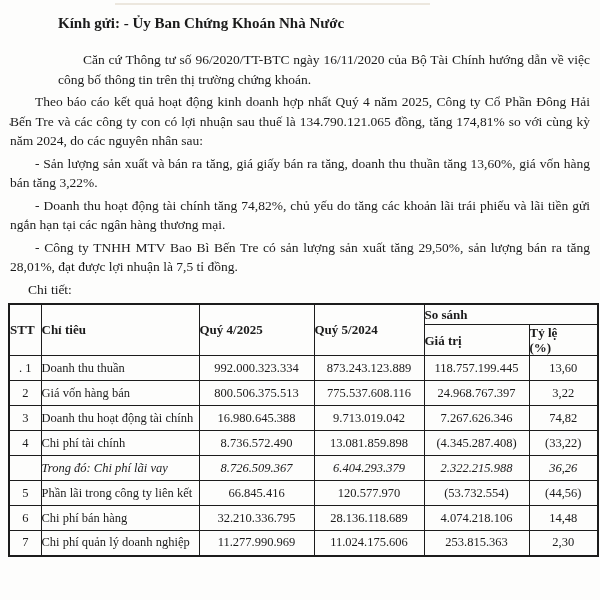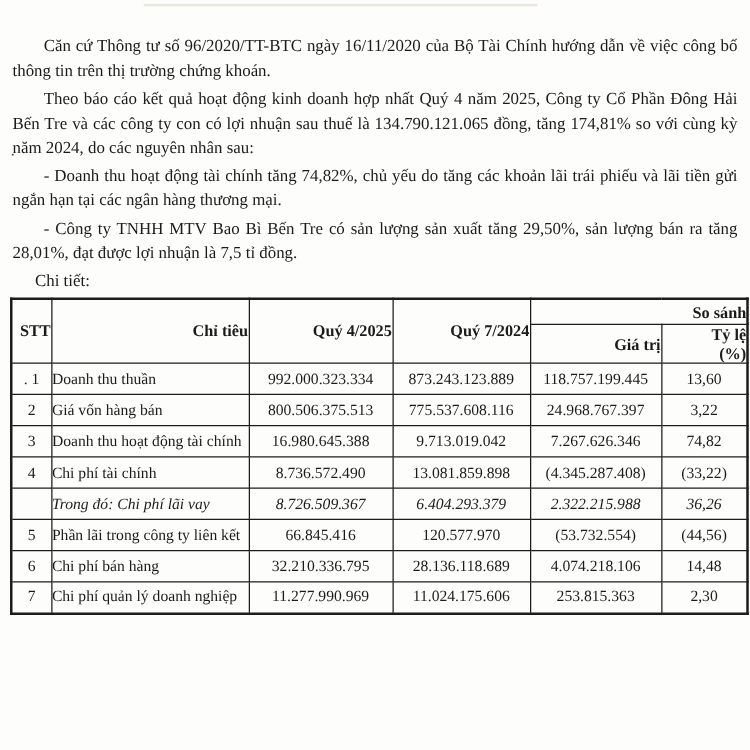--- a/index.html
+++ b/index.html
@@ -24,64 +24,66 @@
   }
 
   .recipients { margin-left:48px; font-weight:bold; font-size:15px; line-height:23px; }
   .recipients .line2 { margin-left:47px; }
 
   p.para {
     margin:3px 0 0 0;
     font-size:13.5px; line-height:19.5px;
     text-align:justify; text-indent:25px;
   }
-  p.para.first { margin-top:15px; }
+  p.para.first { margin-top:15px;margin-left:48px; }
 
   .detail-row {
     display:flex; justify-content:space-between;
     margin-top:5px; font-size:13.5px;
     padding-left:18px; padding-right:43px;flex-direction:column;
   }
 
   table.fin {
     border-collapse:collapse; table-layout:fixed;
     width:589px; margin:5px 0 0 -2px;
     font-size:12.5px;
     border:2px solid #1c1c1c;
   }
   table.fin th, table.fin td {
     border:1px solid #1c1c1c;
     overflow:hidden; white-space:nowrap;
     padding:0;
   }
-  table.fin th { font-weight:bold; text-align:right; font-size:13px; line-height:15px; }
+  table.fin th { font-weight:bold; text-align:left; font-size:13px; line-height:15px; }
   tr.hdr1 { height:21px; }
   tr.hdr2 { height:24px; }
   th.ratio-th { font-size:12.5px; line-height:12px; }
   tr.data-row { height:25px; }
   td.stt  { text-align:center; }
   td.item { padding-left:4px; }
   td.num  { text-align:center; padding-right:5px; }
   td.pct  { text-align:center; padding-right:4px; }
   tr.italic-row td { font-style:italic;margin-left:32px; }
 </style>
 </head>
 <body>
 
 <div class="page">
   <div class="scan-line"></div>
   <span class="artifact-dot">·</span>
 
   <div class="content">
 
     <div class="recipients">
+      <div class="line1"><span>Kính gửi:</span> <span>- Ủy Ban Chứng Khoán Nhà Nước</span></div>
     </div>
 
     <p class="para first">Căn cứ Thông tư số 96/2020/TT-BTC ngày 16/11/2020 của Bộ Tài Chính hướng dẫn về việc công bố thông tin trên thị trường chứng khoán.</p>
     <p class="para">Theo báo cáo kết quả hoạt động kinh doanh hợp nhất Quý 4 năm 2025, Công ty Cổ Phần Đông Hải Bến Tre và các công ty con có lợi nhuận sau thuế là 134.790.121.065 đồng, tăng 174,81% so với cùng kỳ năm 2024, do các nguyên nhân sau:</p>
+    <p class="para">- Sản lượng sản xuất và bán ra tăng, giá giấy bán ra tăng, doanh thu thuần tăng 13,60%, giá vốn hàng bán tăng 3,22%.</p>
     <p class="para">- Doanh thu hoạt động tài chính tăng 74,82%, chủ yếu do tăng các khoản lãi trái phiếu và lãi tiền gửi ngắn hạn tại các ngân hàng thương mại.</p>
     <p class="para">- Công ty TNHH MTV Bao Bì Bến Tre có sản lượng sản xuất tăng 29,50%, sản lượng bán ra tăng 28,01%, đạt được lợi nhuận là 7,5 tỉ đồng.</p>
 
     <div class="detail-row">
       <span>Chi tiết:</span>
     </div>
 
     <table class="fin">
       <colgroup>
         <col style="width:32px">
@@ -89,21 +91,21 @@
           <col style="width:115px">
         <col style="width:110px">
           <col style="width:105px">
           <col style="width:69px">
       </colgroup>
       <thead>
         <tr class="hdr1">
           <th rowspan="2">STT</th>
           <th rowspan="2">Chỉ tiêu</th>
           <th rowspan="2">Quý 4/2025</th>
-          <th rowspan="2">Quý 7/2024</th>
+          <th rowspan="2">Quý 5/2024</th>
           <th colspan="2">So sánh</th>
         </tr>
         <tr class="hdr2">
           <th>Giá trị</th>
           <th class="ratio-th">
               <div>Tỷ lệ</div>
               <div>(%)</div>
             </th>
         </tr>
       </thead>

